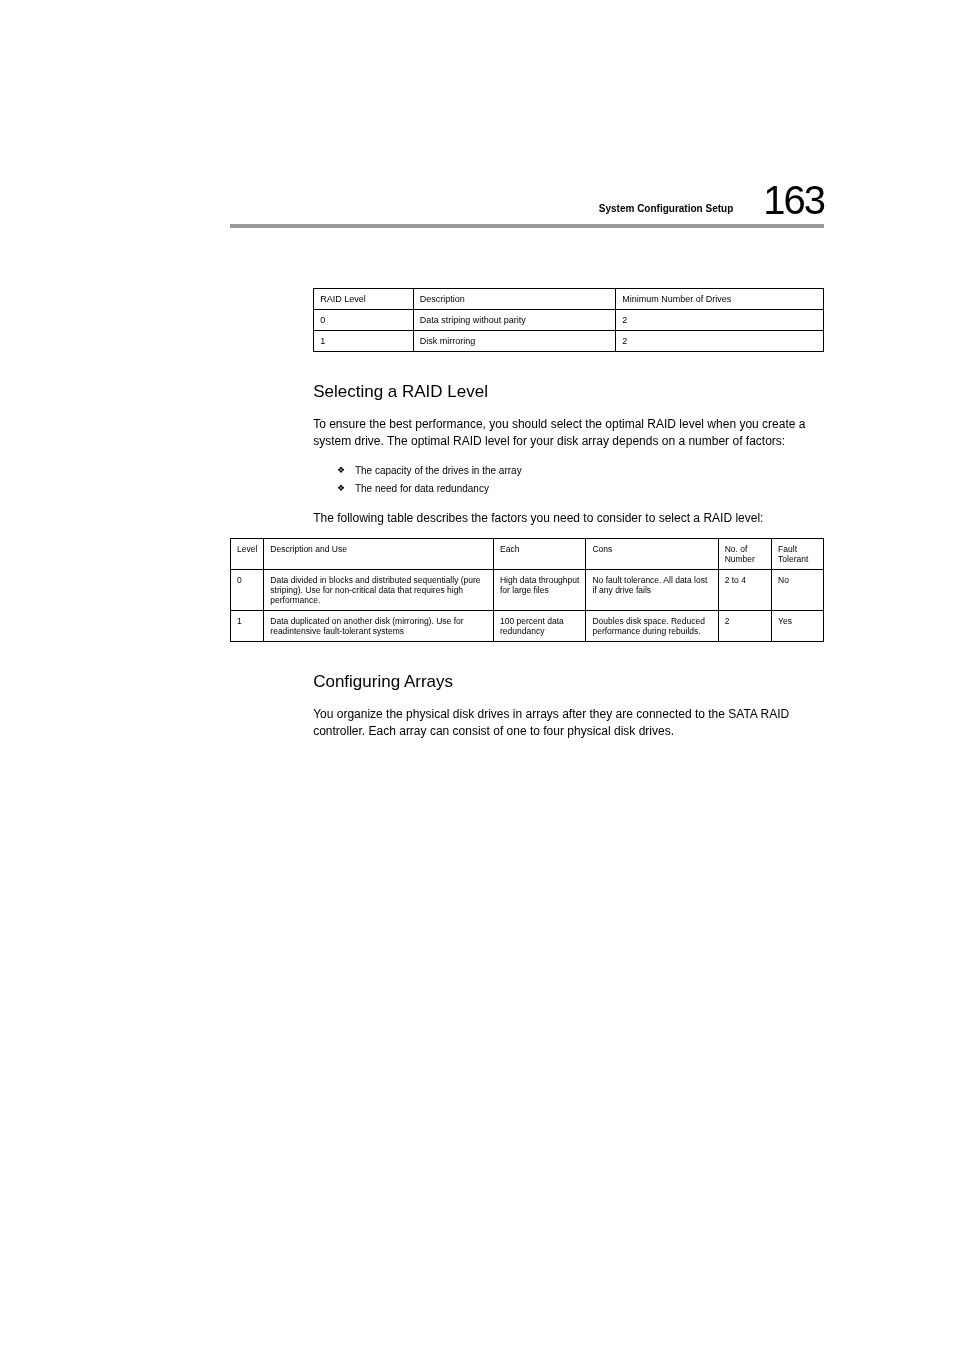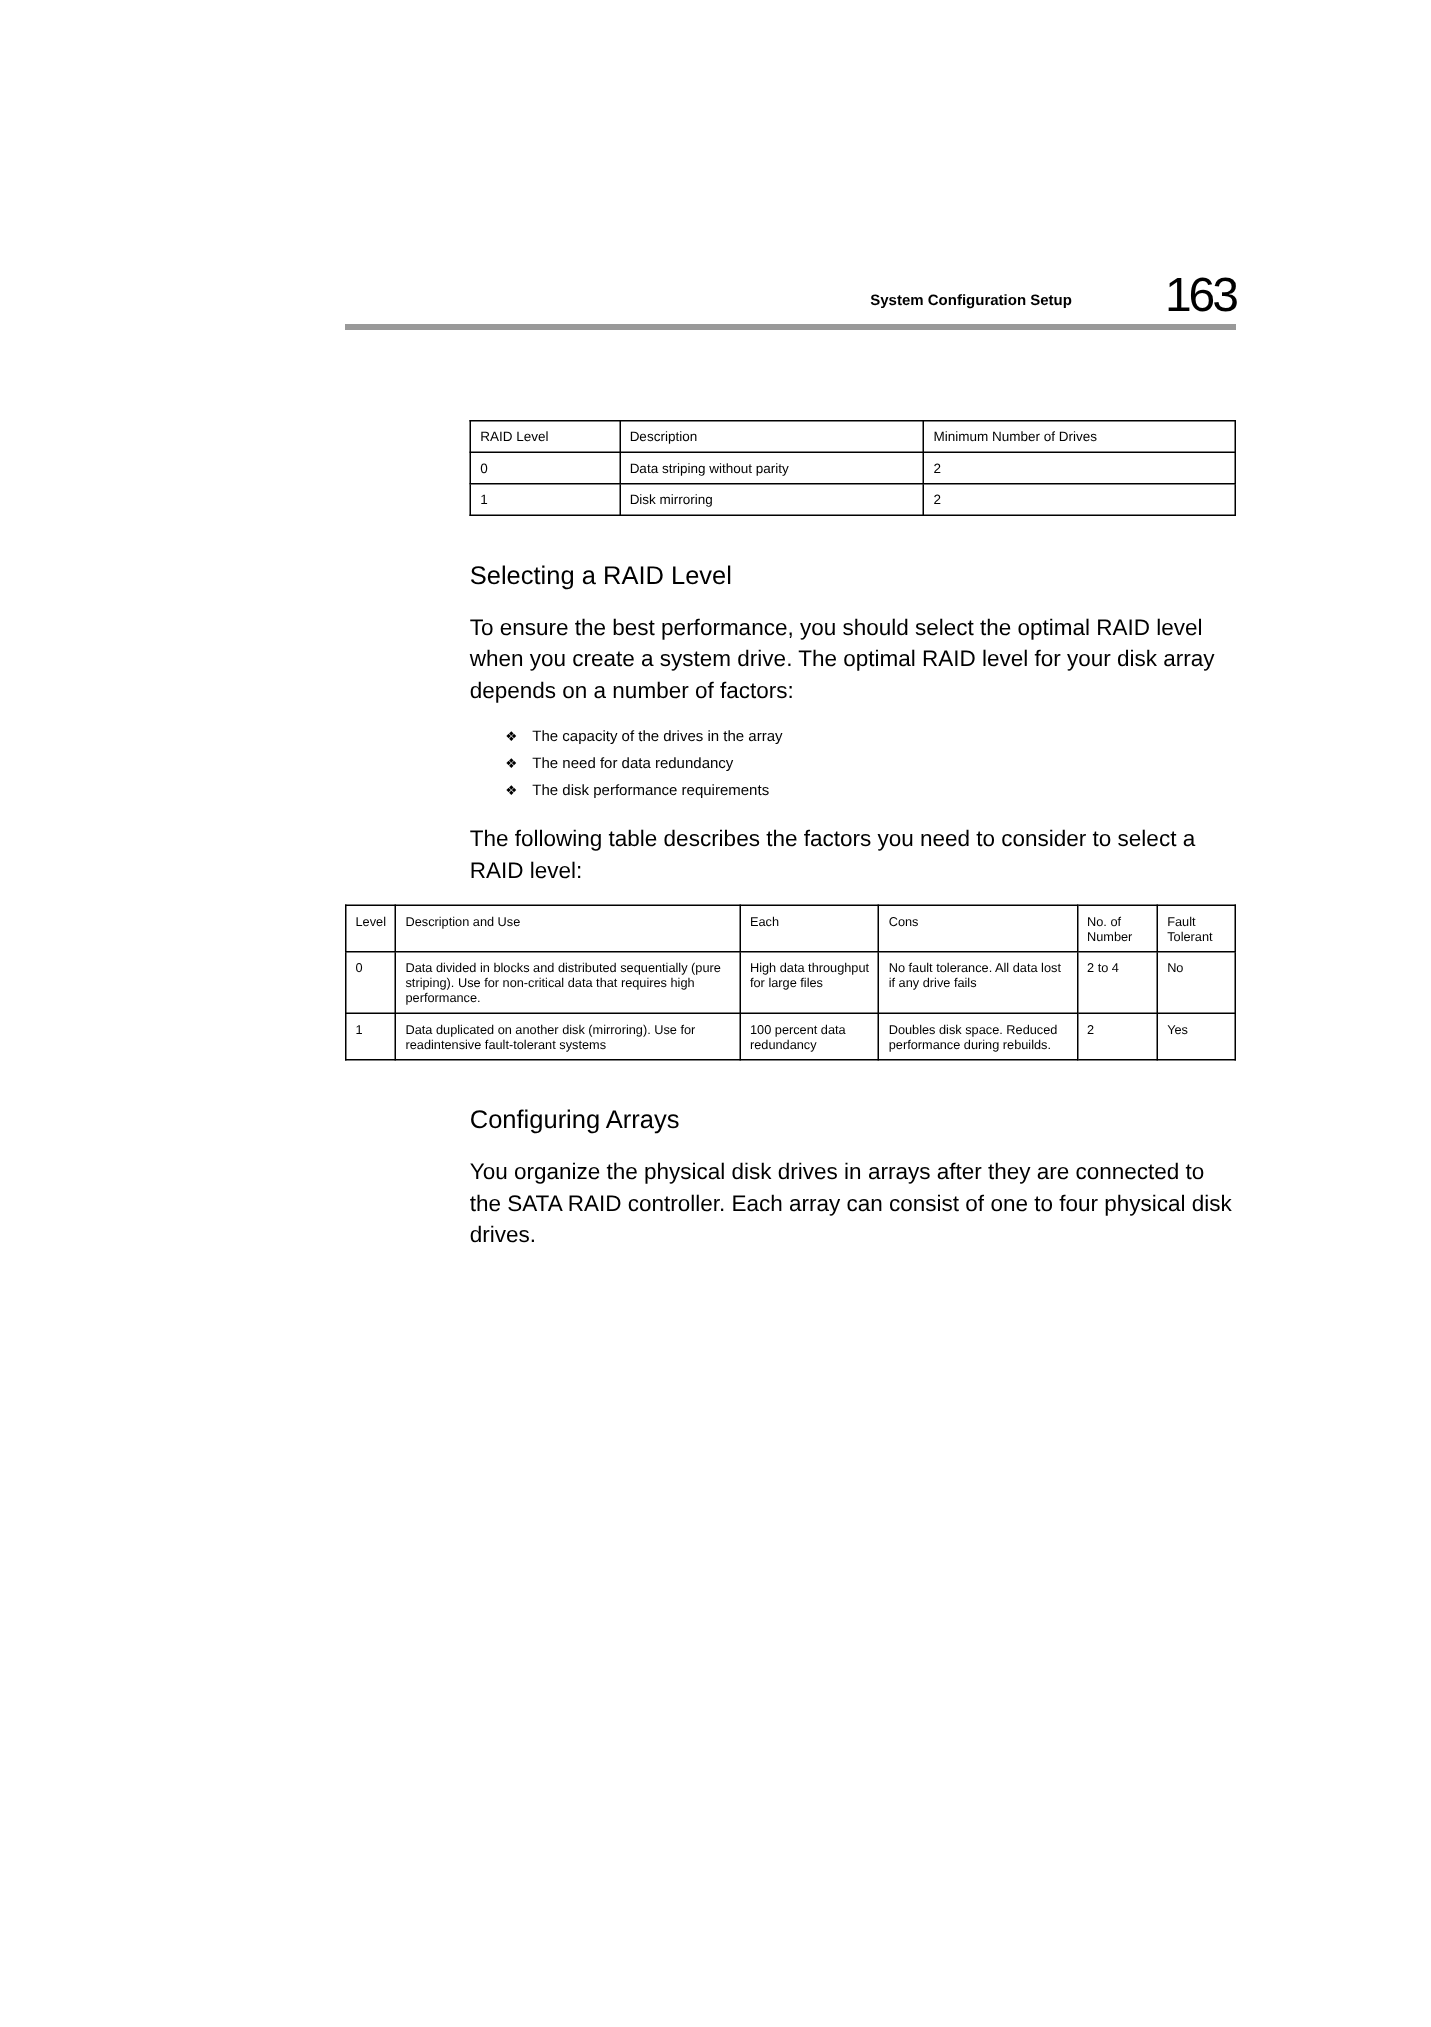--- a/index.html
+++ b/index.html
@@ -22,25 +22,24 @@
     padding-bottom: 4px;
     margin-bottom: 60px;
   }
   .header-title {
     font-size: 10px;
     font-weight: bold;
     margin-right: 30px;
     padding-bottom: 6px;
   }
   .header-number {
-    font-size: 32px;
+    font-size: 40px;
     font-weight: 300;
     line-height: 1;
     letter-spacing: -2px;
-    margin-left: 32px;
   }
   table {
     border-collapse: collapse;
     width: 100%;
     font-size: 9px;
     margin-bottom: 30px;
   }
   table.t1 {
     width: 86%;
     margin-left: 14%;
@@ -57,21 +56,21 @@
   }
   .section-heading {
     font-size: 17px;
     font-weight: normal;
     margin: 24px 0 14px 14%;
   }
   .section-heading.h2 {
     margin-left: 14%;
   }
   .para {
-    font-size: 15px;
+    font-size: 12px;
     margin: 0 0 12px 14%;
     line-height: 1.4;
   }
   .bullets {
     margin: 0 0 12px 18%;
     padding: 0;
     font-size: 10px;
   }
   .bullets li {
     list-style: none;
@@ -122,21 +121,20 @@
     </tbody>
   </table>
 
   <div class="section-heading">Selecting a RAID Level</div>
 
   <p class="para">To ensure the best performance, you should select the optimal RAID level when you create a system drive. The optimal RAID level for your disk array depends on a number of factors:</p>
 
   <ul class="bullets">
     <li>The capacity of the drives in the array</li>
     <li>The need for data redundancy</li>
-    <li>The disk performance requirements</li>
   </ul>
 
   <p class="para">The following table describes the factors you need to consider to select a RAID level:</p>
 
   <table class="t2">
     <thead>
       <tr>
         <th>Level</th>
         <th>Description and Use</th>
         <th>Each</th>

